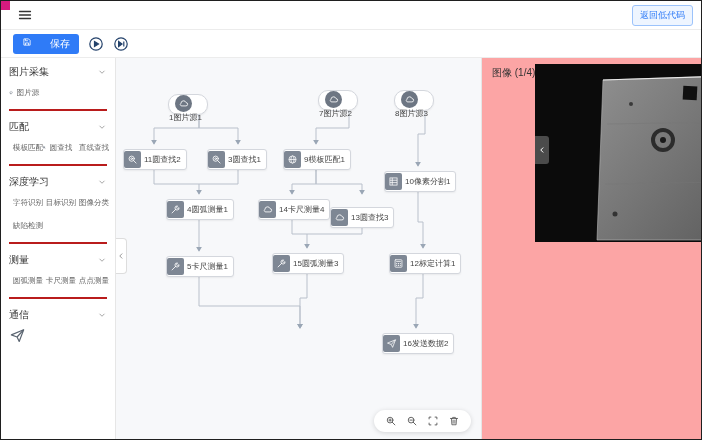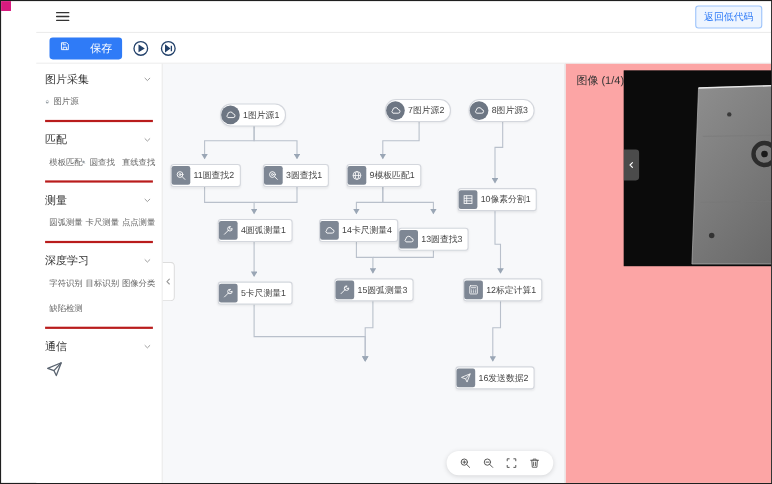--- a/index.html
+++ b/index.html
@@ -1,17 +1,17 @@
 <!DOCTYPE html>
 <html><head>
 <meta charset="utf-8">
 <style>
   html,body{margin:0;padding:0;background:#fff;}
   .app{position:relative;width:702px;height:440px;box-sizing:border-box;border:1px solid #1f1f1f;
-       font-family:"Liberation Sans",sans-serif;display:flex;flex-direction:column;background:#fff;overflow:hidden;padding-left:32px;}
+       font-family:"Liberation Sans",sans-serif;display:flex;flex-direction:column;background:#fff;overflow:hidden;}
   .artifact{position:absolute;left:0;top:0;width:9px;height:9px;background:#d81b7f;z-index:50;}
 
   
   .ic{width:16px;height:16px;display:block;}
   .s11{width:11px;height:11px;}
   .s12{width:12px;height:12px;}
   .s13{width:13px;height:13px;}
   .s10{width:10px;height:10px;}
 
   
@@ -40,21 +40,21 @@
   .tool{width:31px;display:flex;align-items:center;gap:3px;cursor:pointer;}
   .tool .ti{width:17px;height:17px;color:#5a6470;}
   .tl{font-size:8px;color:#666;white-space:nowrap;transform:scale(.95);}
 
   
   .canvas{position:relative;width:365px;flex:0 0 auto;background:#f7f8fa;border-right:1px solid #e6e6e6;overflow:hidden;}
   .edges{position:absolute;left:0;top:0;}
   .node{position:absolute;height:19px;display:flex;align-items:center;background:#fff;border:1px solid #d4d7dd;
         border-radius:3px;padding-right:5px;box-shadow:0 1px 2px rgba(0,0,0,.06);cursor:pointer;z-index:2;}
   .nic{width:17px;height:17px;background:#7e8794;border-radius:2px;margin-right:3px;display:flex;align-items:center;justify-content:center;color:#fff;flex:0 0 auto;}
-  .node.src{border-radius:10px;}
+  .node.src{border-radius:10px;flex-direction:column;}
   .node.src .nic{border-radius:50%;background:#6d7683;}
   .nl{font-size:8px;color:#444;white-space:nowrap;}
   .node.sel{border-color:#2f7bf7;background:#eef5ff;}
   .node.sel .nic{background:#2f7bf7;}
   .cdot{position:absolute;width:5px;height:5px;background:#fff;border:1px solid #2f7bf7;border-radius:50%;z-index:3;}
   .cd-t{top:-4px;left:50%;margin-left:-3px;}
   .cd-b{bottom:-4px;left:50%;margin-left:-3px;}
   .cd-l{left:-4px;top:50%;margin-top:-3px;}
   .cd-r{right:-4px;top:50%;margin-top:-3px;}
 
@@ -349,20 +349,55 @@
             <svg class="ic ti">
                 <use href="#i-line-search"></use>
               </svg>
             <span class="tl">直线查找</span>
           </div>
         </div>
       </div>
 
       <div class="sec">
         <div class="sec-h">
+          <span class="sec-t">深度学习</span>
+          <svg class="ic chev">
+              <use href="#i-chev-down"></use>
+            </svg>
+        </div>
+        <div class="tools">
+          <div class="tool">
+            <svg class="ic ti">
+                <use href="#i-ocr"></use>
+              </svg>
+            <span class="tl">字符识别</span>
+          </div>
+          <div class="tool">
+            <svg class="ic ti">
+                <use href="#i-target"></use>
+              </svg>
+            <span class="tl">目标识别</span>
+          </div>
+          <div class="tool">
+            <svg class="ic ti">
+                <use href="#i-cart"></use>
+              </svg>
+            <span class="tl">图像分类</span>
+          </div>
+          <div class="tool">
+            <svg class="ic ti">
+                <use href="#i-defect"></use>
+              </svg>
+            <span class="tl">缺陷检测</span>
+          </div>
+        </div>
+      </div>
+
+      <div class="sec">
+        <div class="sec-h">
           <span class="sec-t">测量</span>
           <svg class="ic chev">
               <use href="#i-chev-down"></use>
             </svg>
         </div>
         <div class="tools">
           <div class="tool">
             <svg class="ic ti">
                 <use href="#i-measure-c"></use>
               </svg>
@@ -372,55 +407,20 @@
             <svg class="ic ti">
                 <use href="#i-caliper"></use>
               </svg>
             <span class="tl">卡尺测量</span>
           </div>
           <div class="tool">
             <svg class="ic ti">
                 <use href="#i-pp"></use>
               </svg>
             <span class="tl">点点测量</span>
-          </div>
-        </div>
-      </div>
-
-      <div class="sec">
-        <div class="sec-h">
-          <span class="sec-t">深度学习</span>
-          <svg class="ic chev">
-              <use href="#i-chev-down"></use>
-            </svg>
-        </div>
-        <div class="tools">
-          <div class="tool">
-            <svg class="ic ti">
-                <use href="#i-ocr"></use>
-              </svg>
-            <span class="tl">字符识别</span>
-          </div>
-          <div class="tool">
-            <svg class="ic ti">
-                <use href="#i-target"></use>
-              </svg>
-            <span class="tl">目标识别</span>
-          </div>
-          <div class="tool">
-            <svg class="ic ti">
-                <use href="#i-cart"></use>
-              </svg>
-            <span class="tl">图像分类</span>
-          </div>
-          <div class="tool">
-            <svg class="ic ti">
-                <use href="#i-defect"></use>
-              </svg>
-            <span class="tl">缺陷检测</span>
           </div>
         </div>
       </div>
 
       <div class="sec">
         <div class="sec-h">
           <span class="sec-t">通信</span>
           <svg class="ic chev">
               <use href="#i-chev-down"></use>
             </svg>

